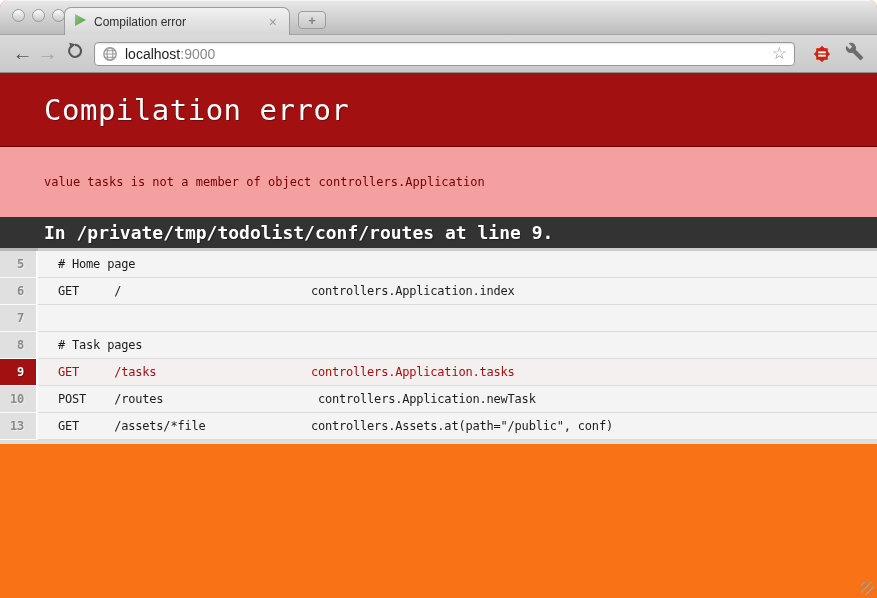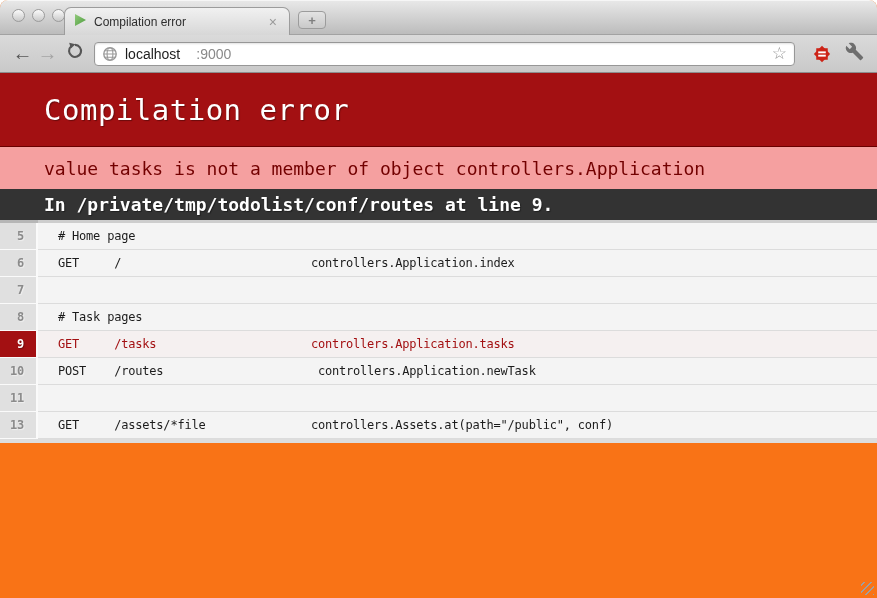--- a/index.html
+++ b/index.html
@@ -39,37 +39,37 @@
              font-size:20px; color:#565656; }
   .nav-btn.disabled { color:#a4a4a4; }
   .reload-btn { margin:0 2px; }
 
   .omnibox { flex:1; height:24px; margin:0 8px 0 5px; background:#fff;
              border:1px solid #979797; border-radius:4px;
              box-shadow:inset 0 1px 2px rgba(0,0,0,.12);
              display:flex; align-items:center; padding:0 7px; }
   .omni-globe { display:flex; margin-right:7px; }
   .omni-host { font-size:14px; color:#1d1d1d; }
-  .omni-port { font-size:14px; color:#898989;padding-left:16px; }
+  .omni-port { font-size:14px; color:#898989; }
   .omni-star { margin-left:auto; color:#969696; font-size:17px; line-height:1; }
 
   .toolbar-icon-btn { width:26px; height:26px; display:flex; align-items:center;
                       justify-content:center; margin-left:6px; position:relative; }
   .ext-star { position:relative; width:18px; height:18px; }
   .ext-star svg { display:block; }
 
   
   .page { font-family:"DejaVu Sans Mono","Liberation Mono",monospace; }
 
   .error-header { height:74px; background:#A31012; border-bottom:1px solid #690000;
                   color:#fff; display:flex; align-items:center; padding:0 44px;
                   font-size:29px; letter-spacing:.5px;
                   text-shadow:1px 1px 1px rgba(0,0,0,.35); }
-  .error-detail { height:42px; background:#F5A0A0; color:#730000;
-                  display:flex; align-items:center; padding:0 44px; font-size:18px; }
+  .error-detail { height:70px; background:#F5A0A0; color:#730000;
+                  display:flex; align-items:center; padding:0 44px; font-size:12px; }
   .error-location { height:31px; background:#333; color:#fff; font-weight:bold;
                     display:flex; align-items:center; padding:0 44px; font-size:18px;
                     text-shadow:1px 1px 1px rgba(0,0,0,.4); }
 
   .listing-top-strip { height:3px; display:flex; }
   .listing-top-strip .s-gutter { width:38px; background:#b6b6b6; }
   .listing-top-strip .s-code { flex:1; background:#cdcdcd; }
 
   .code-line { display:flex; height:27px; background:#f4f4f4;
                border-bottom:1px solid #dcdcdc; font-size:12px; letter-spacing:-0.2px; }
@@ -199,24 +199,20 @@
         </div>
         <div class="code-line error">
           <span class="line-num">9</span>
           <span class="line-code">GET     /tasks                      controllers.Application.tasks</span>
         </div>
         <div class="code-line">
           <span class="line-num">10</span>
           <span class="line-code">POST    /routes                      controllers.Application.newTask</span>
         </div>
         <div class="code-line">
-          <span class="line-num">11</span>
-          <span class="line-code"></span>
-        </div>
-        <div class="code-line">
           <span class="line-num">13</span>
           <span class="line-code">GET     /assets/*file               controllers.Assets.at(path="/public", conf)</span>
         </div>
       </div>
 
     <div class="listing-bottom-strip"></div>
   </div>
 
   <div class="resize-grip"></div>
 </div>

